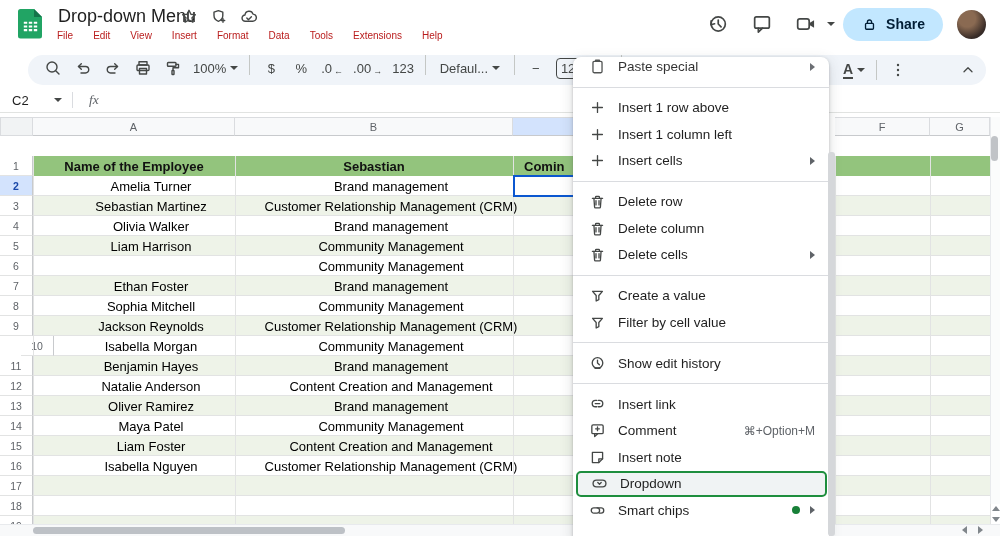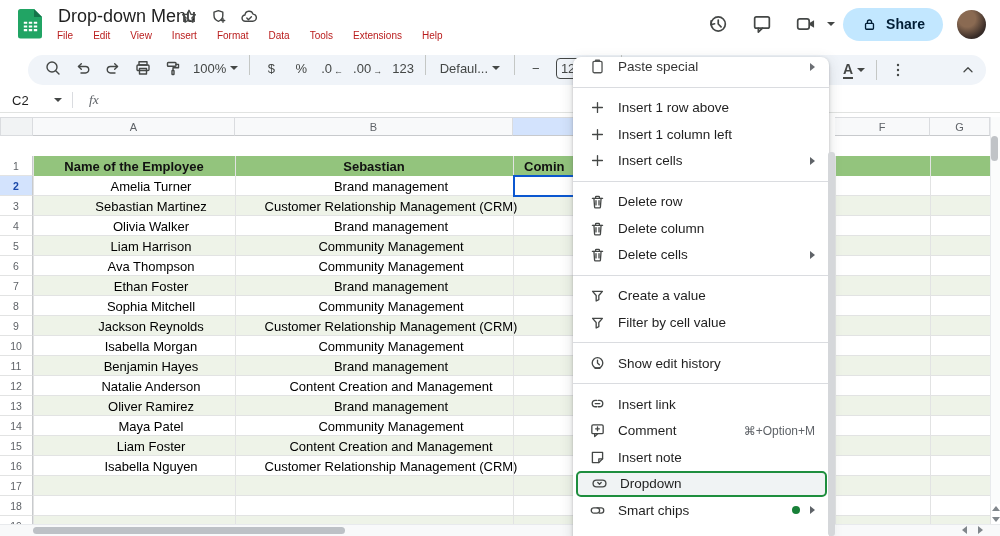--- a/index.html
+++ b/index.html
@@ -297,36 +297,35 @@
       <div class="abs rowband" style="top: 99px; background: rgb(255, 255, 255); border-bottom: 1px solid rgb(226, 227, 227);"></div>
       <div class="abs rowh" style="top: 99px; height: 20px;">4</div>
       <div class="abs cell-text" style="left: 33px; width: 202px; top: 99px;">Olivia Walker</div>
       <div class="abs cell-text" style="left: 235px; width: 278px; top: 99px;">Brand management</div>
       <div class="abs rowband" style="top: 119px; background: rgb(238, 243, 232); border-bottom: 1px solid rgb(226, 227, 227);"></div>
       <div class="abs rowh" style="top: 119px; height: 20px;">5</div>
       <div class="abs cell-text" style="left: 33px; width: 202px; top: 119px; text-align: right;">Liam Harrison</div>
       <div class="abs cell-text" style="left: 235px; width: 278px; top: 119px;">Community Management</div>
       <div class="abs rowband" style="top: 139px; background: rgb(255, 255, 255); border-bottom: 1px solid rgb(226, 227, 227);"></div>
       <div class="abs rowh" style="top: 139px; height: 20px;">6</div>
-      <div class="abs cell-text" style="left: 33px; width: 202px; top: 139px;">Ava Thompson</div>
       <div class="abs cell-text" style="left: 235px; width: 278px; top: 139px;">Community Management</div>
       <div class="abs rowband" style="top: 159px; background: rgb(238, 243, 232); border-bottom: 1px solid rgb(226, 227, 227);"></div>
       <div class="abs rowh" style="top: 159px; height: 20px;">7</div>
       <div class="abs cell-text" style="left: 33px; width: 202px; top: 159px;">Ethan Foster</div>
       <div class="abs cell-text" style="left: 235px; width: 278px; top: 159px;">Brand management</div>
       <div class="abs rowband" style="top: 179px; background: rgb(255, 255, 255); border-bottom: 1px solid rgb(226, 227, 227);"></div>
       <div class="abs rowh" style="top: 179px; height: 20px;">8</div>
       <div class="abs cell-text" style="left: 33px; width: 202px; top: 179px;">Sophia Mitchell</div>
       <div class="abs cell-text" style="left: 235px; width: 278px; top: 179px;">Community Management</div>
       <div class="abs rowband" style="top: 199px; background: rgb(238, 243, 232); border-bottom: 1px solid rgb(226, 227, 227);"></div>
       <div class="abs rowh" style="top: 199px; height: 20px;">9</div>
       <div class="abs cell-text" style="left: 33px; width: 202px; top: 199px;">Jackson Reynolds</div>
       <div class="abs cell-text" style="left: 235px; width: 278px; top: 199px;">Customer Relationship Management (CRM)</div>
       <div class="abs rowband" style="top: 219px; background: rgb(255, 255, 255); border-bottom: 1px solid rgb(226, 227, 227);"></div>
-      <div class="abs rowh" style="top: 219px; height: 20px;">10</div>
+      <div class="abs rowh" style="top: 219px; height: 20px; margin-left: 21px;">10</div>
       <div class="abs cell-text" style="left: 33px; width: 202px; top: 219px;">Isabella Morgan</div>
       <div class="abs cell-text" style="left: 235px; width: 278px; top: 219px;">Community Management</div>
       <div class="abs rowband" style="top: 239px; background: rgb(238, 243, 232); border-bottom: 1px solid rgb(226, 227, 227);"></div>
       <div class="abs rowh" style="top: 239px; height: 20px;">11</div>
       <div class="abs cell-text" style="left: 33px; width: 202px; top: 239px;">Benjamin Hayes</div>
       <div class="abs cell-text" style="left: 235px; width: 278px; top: 239px;">Brand management</div>
       <div class="abs rowband" style="top: 259px; background: rgb(255, 255, 255); border-bottom: 1px solid rgb(226, 227, 227);"></div>
       <div class="abs rowh" style="top: 259px; height: 20px;">12</div>
       <div class="abs cell-text" style="left: 33px; width: 202px; top: 259px;">Natalie Anderson</div>
       <div class="abs cell-text" style="left: 235px; width: 278px; top: 259px;">Content Creation and Management</div>

